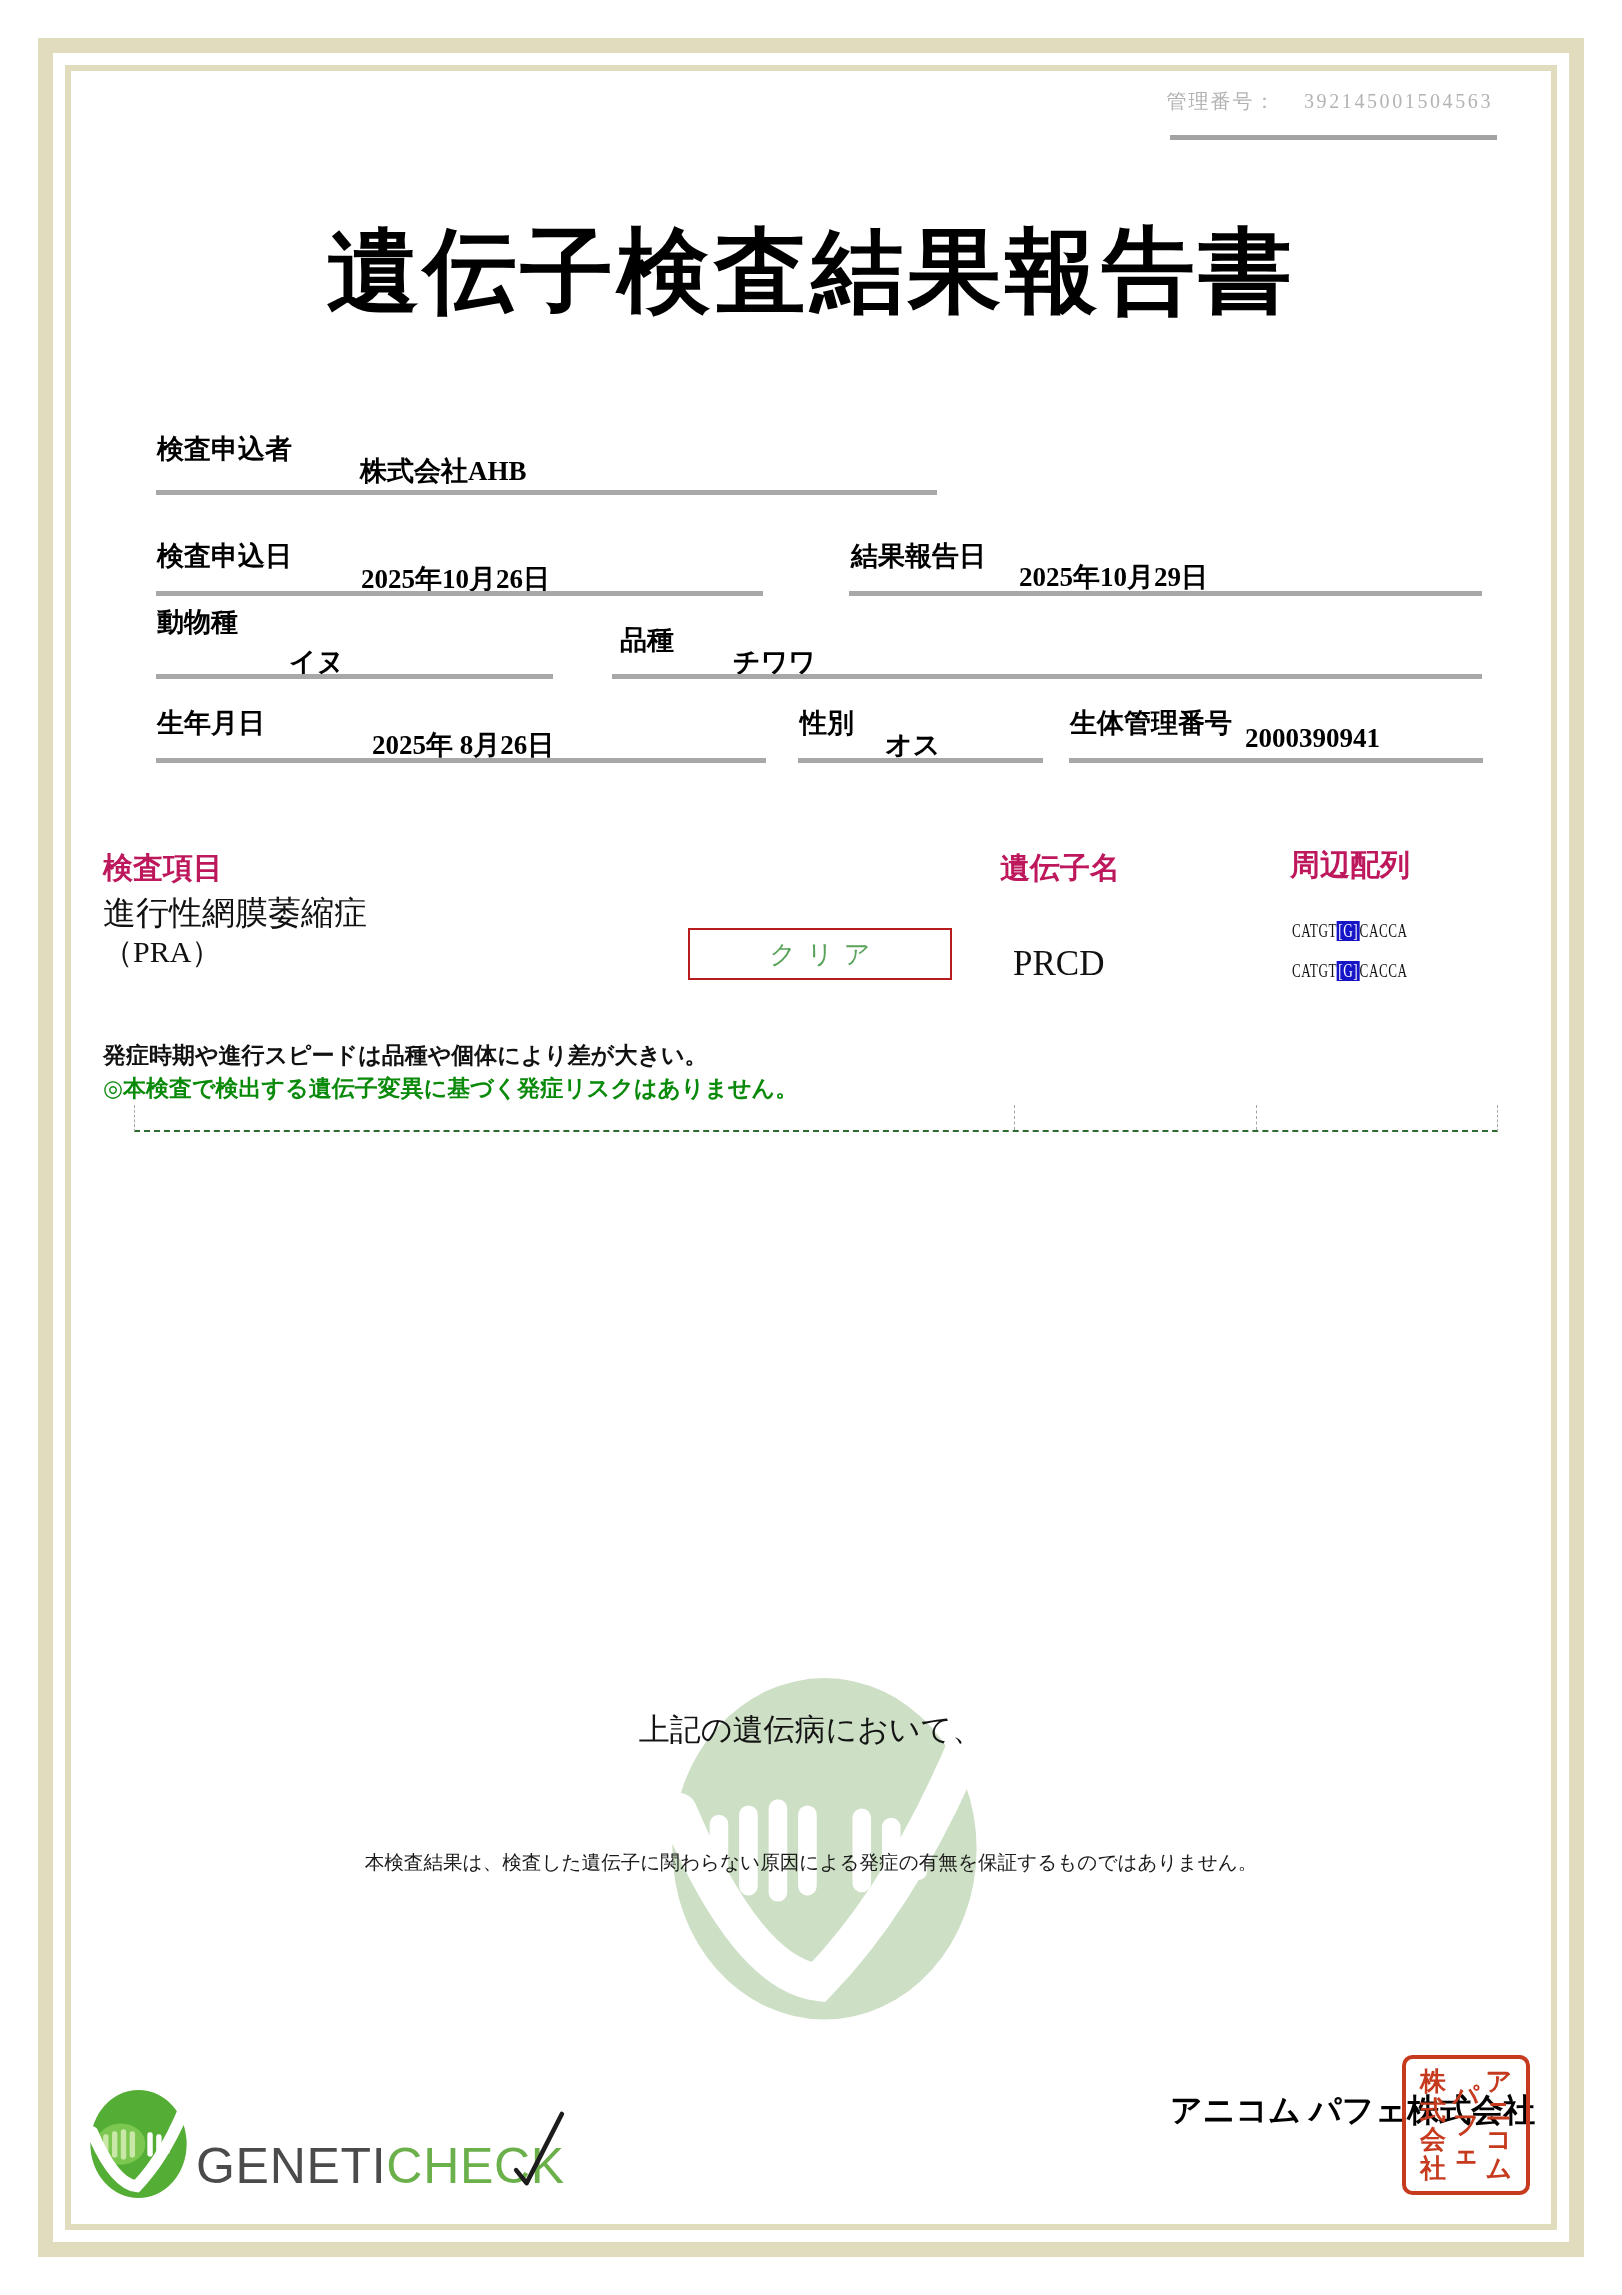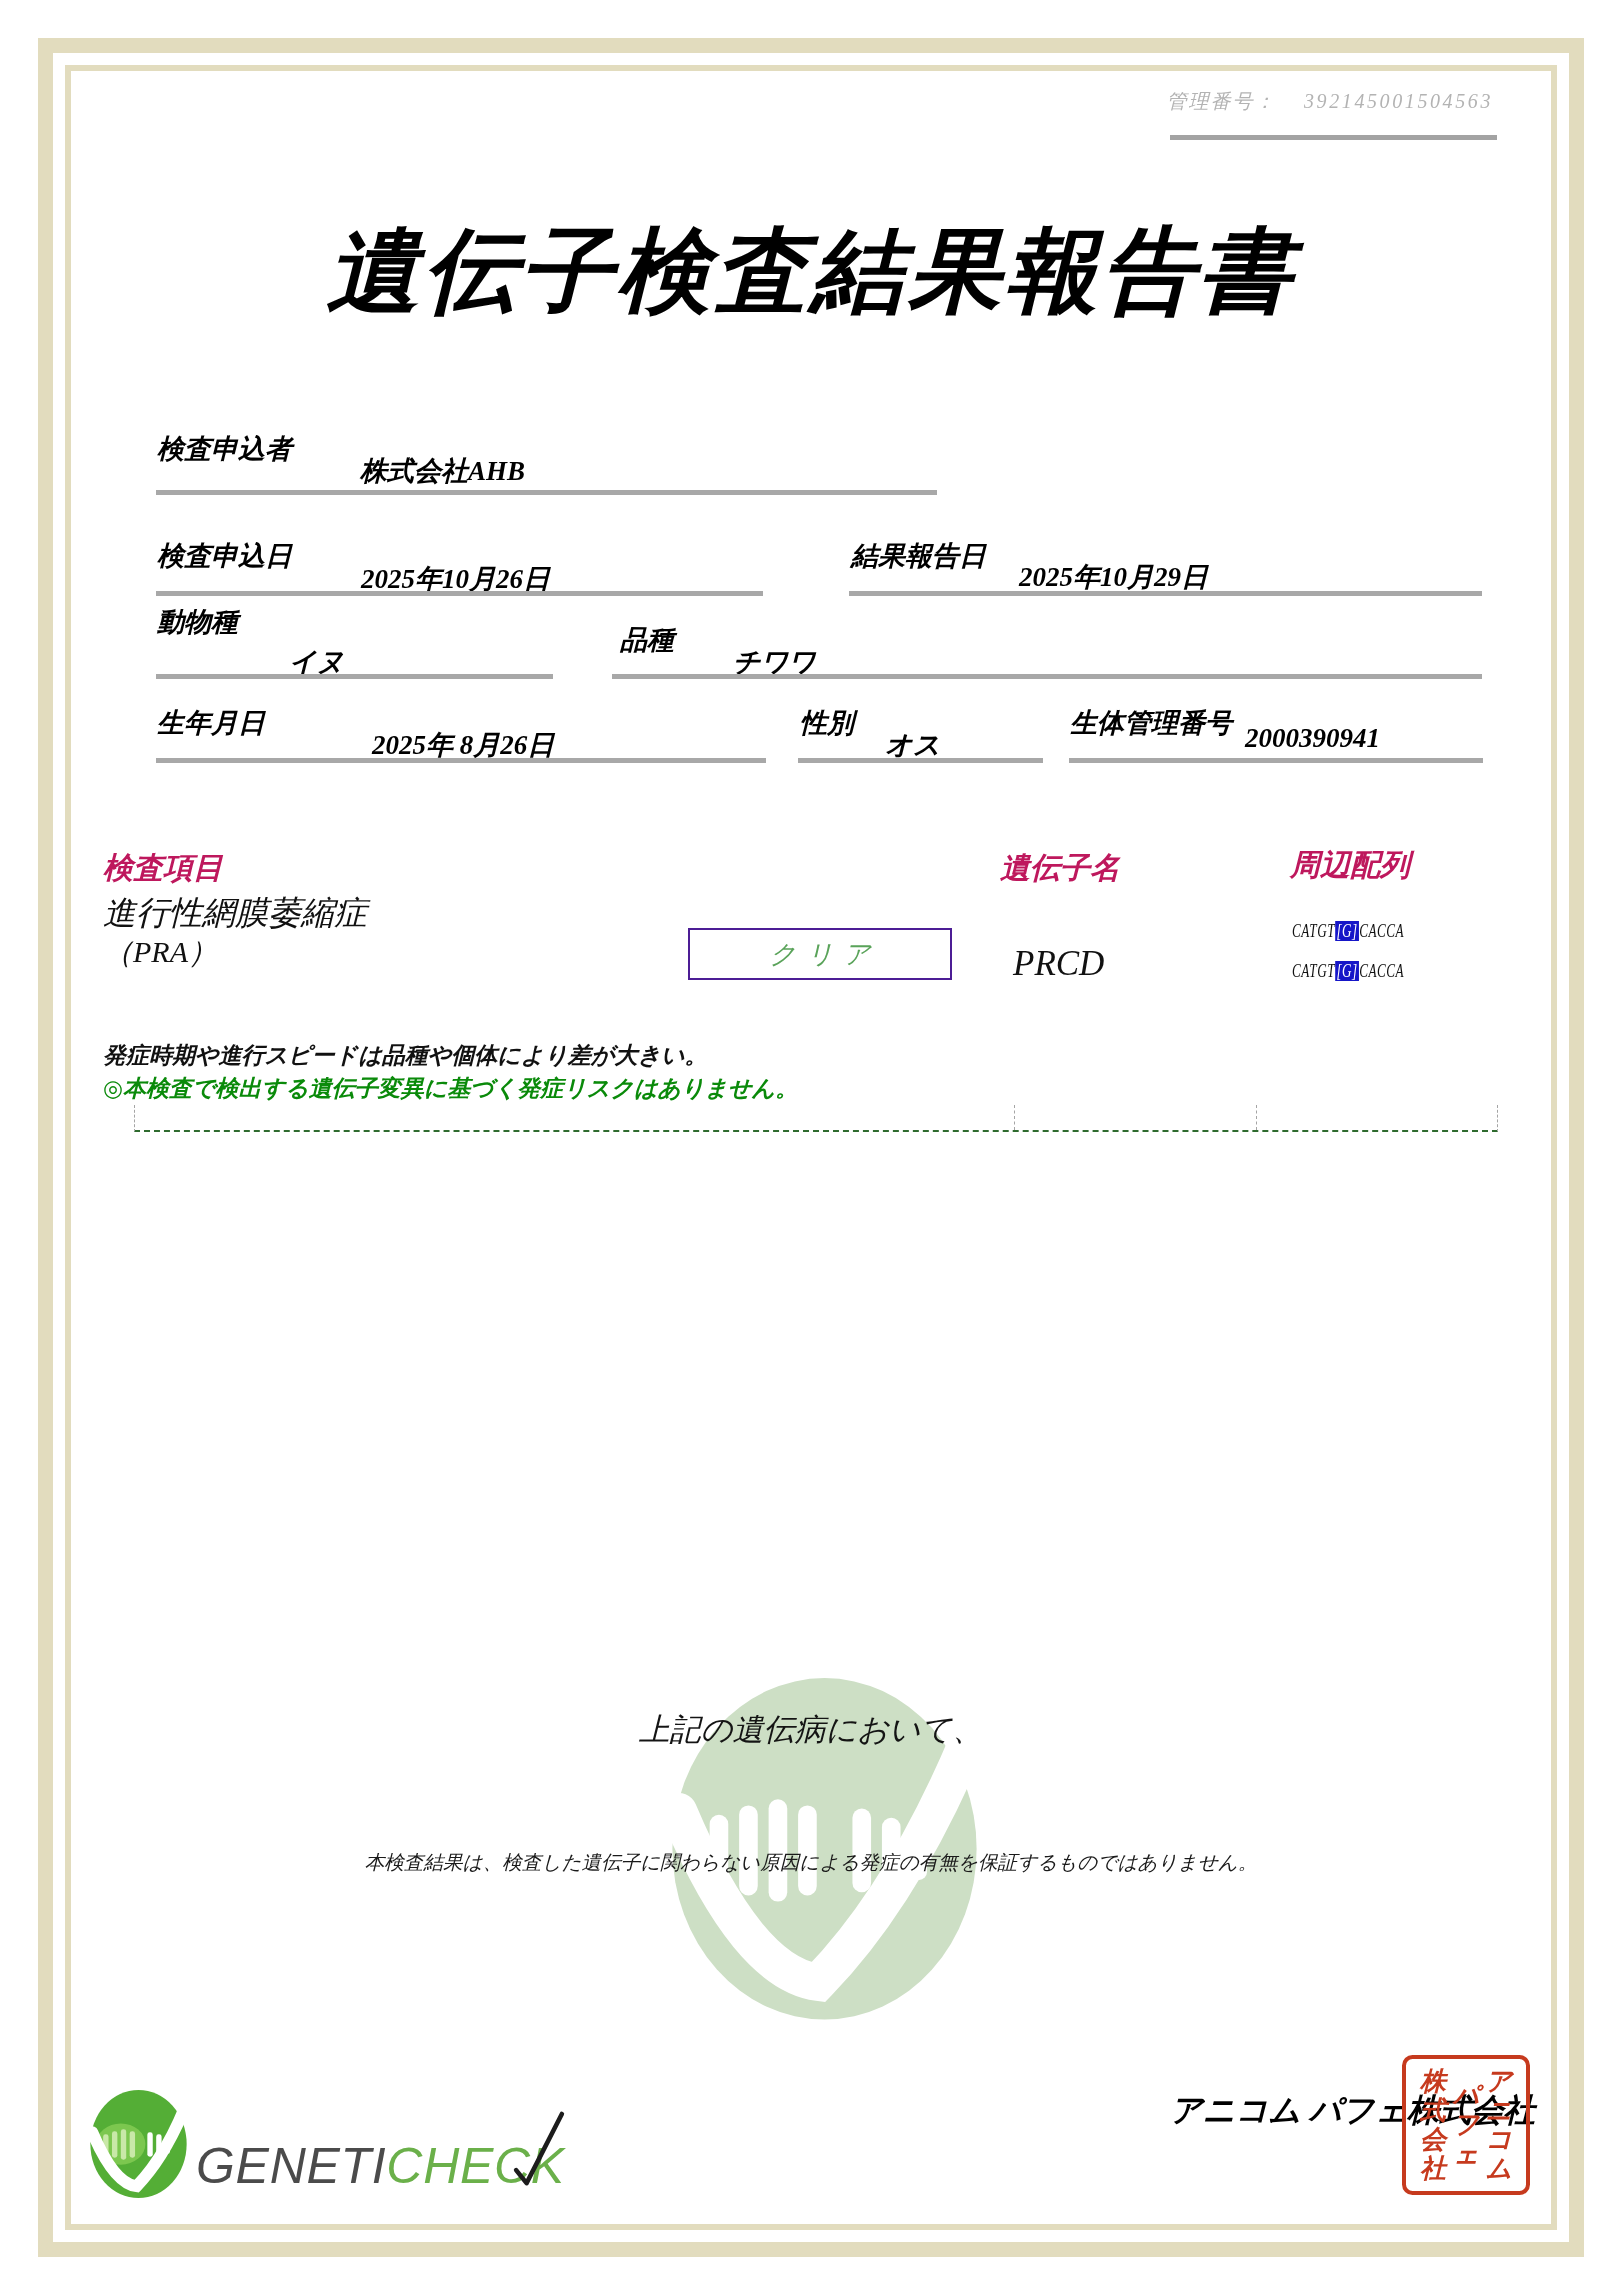--- a/index.html
+++ b/index.html
@@ -1,18 +1,18 @@
 <!DOCTYPE html>
 <html style="font-size:10.5px"><head>
 <meta charset="utf-8">
 <style>
   html,body{margin:0;padding:0;}
   .page{
     position:relative; width:1622px; height:2295px; background:#ffffff;
-    font-family:"Liberation Serif","DejaVu Serif",serif; color:#111; overflow:hidden;font-style:italic;
+    font-family:"Liberation Serif","DejaVu Serif",serif; color:#111; overflow:hidden;
   }
   .abs{position:absolute;}
   
   .frame-outer{position:absolute; top:38px; left:38px; right:38px; bottom:38px;
     border:15.7px solid #e2dcbe;}
   .frame-inner{position:absolute; top:65px; left:65px; right:65px; bottom:65px;
     border:6.5px solid #e2dcbe;}
   
   .admin{top:88px; right:129px; font-size:20px; color:#b3b3b3; letter-spacing:2px; white-space:nowrap;}
   .admin .num{margin-left:27.5px; letter-spacing:2.6px;}
@@ -21,21 +21,21 @@
   .title{top:209px; left:0; width:100%; text-align:center; font-size:93px; font-weight:bold;
     letter-spacing:3.9px; color:#000; white-space:nowrap;}
   
   .lbl{font-size:27px; font-weight:bold; color:#000; white-space:nowrap;}
   .val{font-size:27px; font-weight:bold; color:#000; white-space:nowrap;margin-top:24px;}
   .u{position:absolute; height:4.6px; background:#a8a8a8;}
   
   .green-h{font-size:30px; font-weight:bold; color:#be185d; white-space:nowrap;}
   .item-name{font-size:33px; font-weight:500; white-space:nowrap;}
   .item-sub{font-size:30px; font-weight:500; white-space:nowrap;}
-  .result-box{left:688px; top:928px; width:260px; height:48px; border:2px solid #4c1d95;
+  .result-box{left:688px; top:928px; width:260px; height:48px; border:2px solid #b91c1c;
     display:flex; align-items:center; justify-content:center;}
   .result-box span{font-size:26px; color:#5aa35a; letter-spacing:10.5px; padding-left:10.5px;}
   .gene-name{font-size:35px; white-space:nowrap;margin-top:19px;}
   .seq{font-size:18.3px; white-space:nowrap; transform:scaleX(0.72); transform-origin:left top; letter-spacing:0.7px;}
   .seq .var{background:#1616c8; color:#ffffff; padding:0 2px;}
   .desc{font-size:23px; font-weight:bold; white-space:nowrap;}
   .risk{color:#0a8a0a;}
   .dash-table{left:134px; top:1105px; width:1362px; height:25px;
     border-left:1.3px dashed #a5a5a5; border-right:1.3px dashed #a5a5a5; border-bottom:2.6px dashed #2e6b2e;}
   .dash-v{position:absolute; top:0; height:100%; width:0; border-left:1.3px dashed #a5a5a5;}

